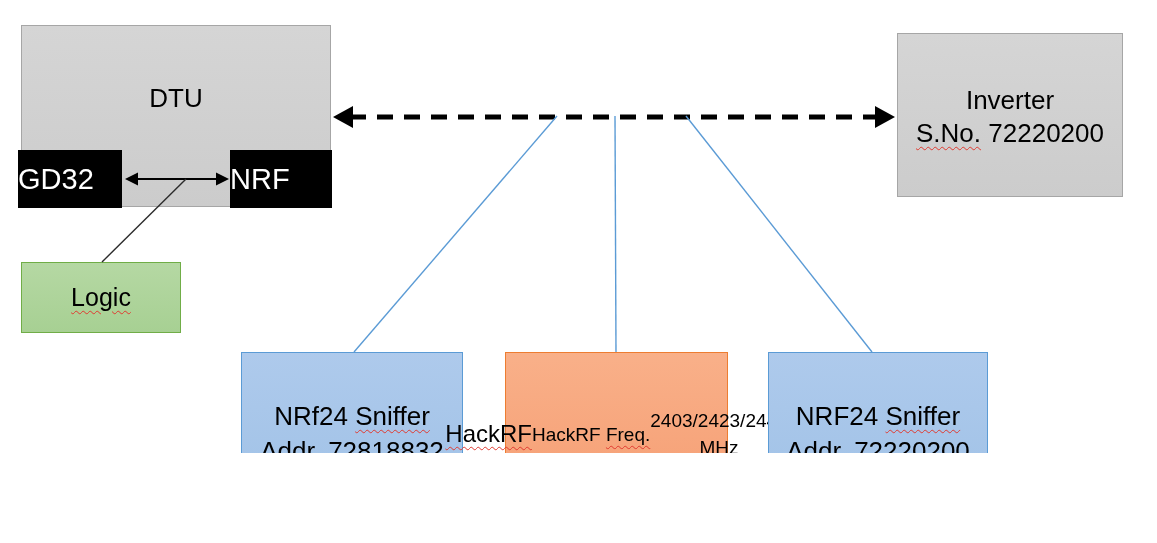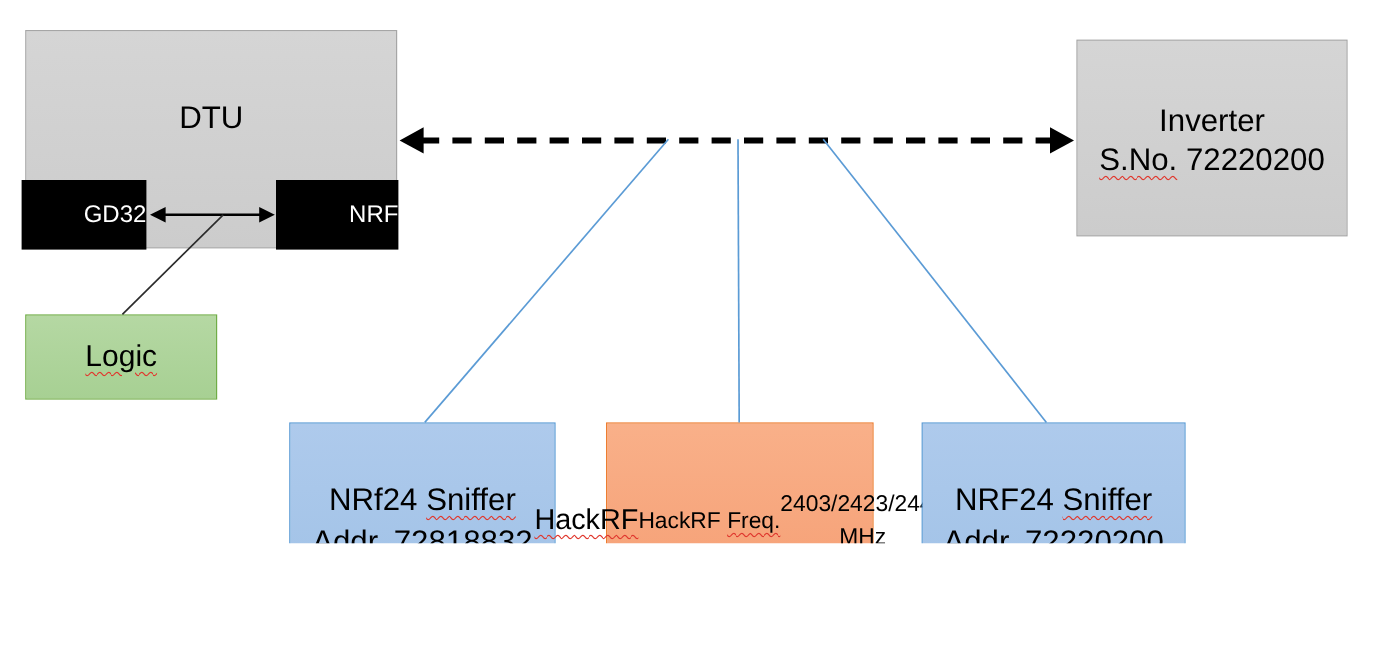--- a/index.html
+++ b/index.html
@@ -28,22 +28,22 @@
     line-height: 33px;
     text-align: center;
   }
   #dtu-label { left: 21px; top: 82px; width: 310px; }
   #inverter-label { left: 897px; top: 84px; width: 226px; }
 
   
   .chip {
     background: #000000;
     color: #ffffff;
-    font-size: 20px;
-    display: flex; align-items: center; justify-content: flex-end;
+    font-size: 29px;
+    display: flex; align-items: center; justify-content: flex-start;
   }
   #gd32-chip { left: 18px; top: 150px; width: 104px; height: 58px; }
   #nrf-chip  { left: 230px; top: 150px; width: 102px; height: 58px; }
 
   
   #logic-box {
     left: 21px; top: 262px; width: 160px; height: 71px;
     background: linear-gradient(#b5d8a3, #a7d093);
     border: 1.5px solid #70ad47;
     font-size: 25px;

